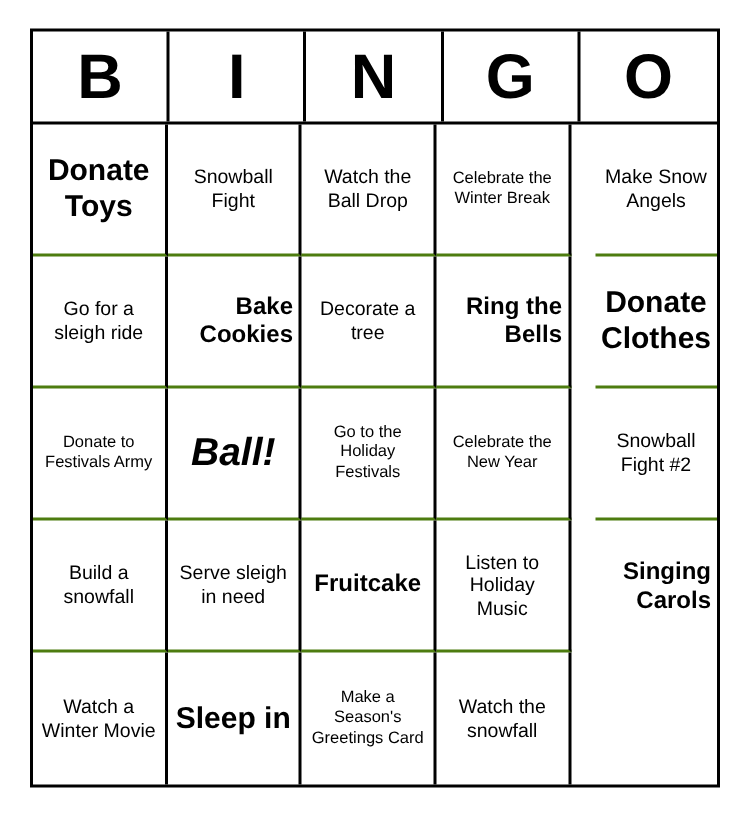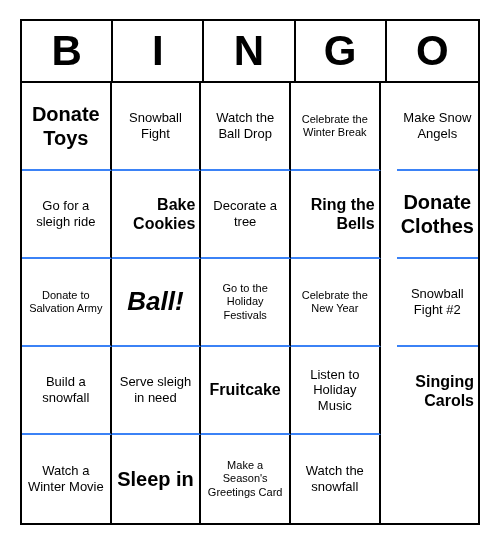--- a/index.html
+++ b/index.html
@@ -31,21 +31,21 @@
     .bingo-header-cell:last-child {
       border-right: none;
     }
     .bingo-grid {
       display: grid;
       grid-template-columns: repeat(5, 1fr);
       grid-template-rows: repeat(5, 88px);
     }
     .bingo-cell {
       border-right: 2px solid #000;
-      border-bottom: 2px solid #3b82f6;
+      border-bottom: 2px solid #4d7c0f;
       display: flex;
       align-items: center;
       justify-content: center;
       text-align: center;
       padding: 4px;
       font-size: 13px;
       line-height: 1.2;
     }
     .bingo-cell:nth-child(5n) {
       border-right: none;
@@ -87,21 +87,21 @@
   <div class="bingo-cell cell-large">Donate Toys</div>
       <div class="bingo-cell">Snowball Fight</div>
       <div class="bingo-cell">Watch the Ball Drop</div>
       <div class="bingo-cell" style="font-size: 11px;">Celebrate the Winter Break</div>
       <div class="bingo-cell">Make Snow Angels</div>
       <div class="bingo-cell">Go for a sleigh ride</div>
       <div class="bingo-cell cell-medium">Bake Cookies</div>
       <div class="bingo-cell">Decorate a tree</div>
       <div class="bingo-cell cell-medium">Ring the Bells</div>
       <div class="bingo-cell cell-large">Donate Clothes</div>
-      <div class="bingo-cell" style="font-size: 11px;">Donate to Salvation Army</div>
+      <div class="bingo-cell" style="font-size: 11px;">Donate to Festivals Army</div>
       <div class="bingo-cell free-cell">Ball!</div>
       <div class="bingo-cell" style="font-size: 11px;">Go to the Holiday Festivals</div>
       <div class="bingo-cell" style="font-size: 11px;">Celebrate the New Year</div>
       <div class="bingo-cell">Snowball Fight #2</div>
       <div class="bingo-cell">Build a snowfall</div>
       <div class="bingo-cell">Serve sleigh in need</div>
       <div class="bingo-cell cell-medium">Fruitcake</div>
       <div class="bingo-cell">Listen to Holiday Music</div>
       <div class="bingo-cell cell-medium">Singing Carols</div>
       <div class="bingo-cell">Watch a Winter Movie</div>

